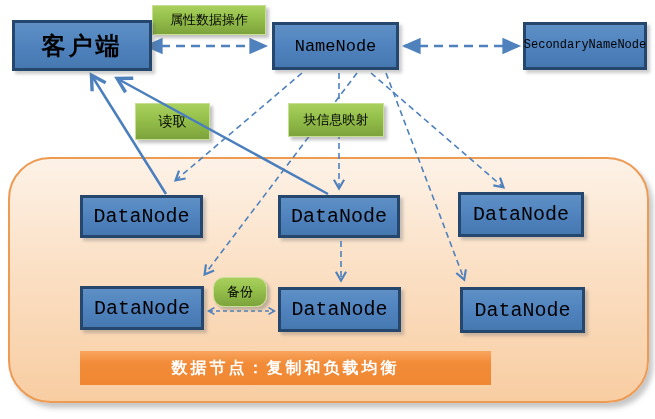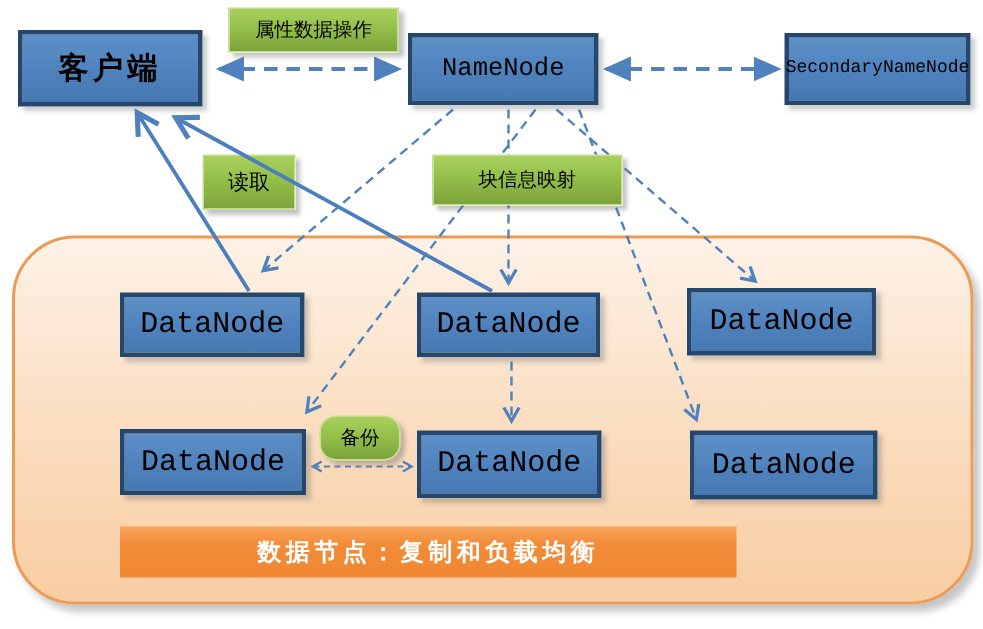--- a/index.html
+++ b/index.html
@@ -17,43 +17,43 @@
   
   .node{
     position:absolute;box-sizing:border-box;
     background:linear-gradient(180deg,#5e90c6 0%,#4f81bd 55%,#4678b0 100%);
     border:3px solid #25476d;
     display:flex;align-items:center;justify-content:center;
     color:#000;box-shadow:3px 3px 3px rgba(110,110,110,0.35);
     z-index:4;
   }
   .mono{font-family:"Liberation Mono","DejaVu Sans Mono",monospace;font-weight:normal;}
-  .client-box{left:12px;top:20px;width:123px;height:51px;font-size:20px;font-weight:bold;letter-spacing:3px;}
+  .client-box{left:12px;top:20px;width:140px;height:51px;font-size:24px;font-weight:bold;letter-spacing:3px;}
   .namenode-box{left:272px;top:22px;width:127px;height:48px;font-size:17px;}
   .secondary-box{left:523px;top:22px;width:124px;height:48px;font-size:12px;flex-direction:row;line-height:1.3;}
   .dn{font-size:20px;}
   .dn1{left:80px;top:195px;width:123px;height:43px;}
   .dn2{left:278px;top:195px;width:122px;height:43px;}
   .dn3{left:458px;top:192px;width:126px;height:45px;}
   .dn4{left:80px;top:286px;width:124px;height:44px;}
   .dn5{left:278px;top:287px;width:123px;height:45px;}
   .dn6{left:460px;top:287px;width:125px;height:46px;}
   
   .glabel{
     position:absolute;box-sizing:border-box;
     background:linear-gradient(180deg,#a9d05e 0%,#94bf4a 45%,#7da33c 100%);
     border:1px solid #c8de92;
     display:flex;align-items:center;justify-content:center;
     color:#000;font-size:13px;
     box-shadow:3px 3px 3px rgba(120,120,120,0.45);
     z-index:2;
   }
   .glabel-meta{left:152px;top:5px;width:114px;height:30px;}
-  .glabel-read{left:135px;top:103px;width:62px;height:37px;font-size:14px;}
-  .glabel-block{left:288px;top:103px;width:127px;height:34px;}
+  .glabel-read{left:135px;top:103px;width:75px;height:37px;font-size:14px;}
+  .glabel-block{left:288px;top:103px;width:96px;height:34px;}
   .glabel-backup{left:213px;top:277px;width:54px;height:30px;border-radius:11px;}
   
   .banner{
     position:absolute;left:80px;top:351px;width:411px;height:34px;
     background:linear-gradient(180deg,#f9a55f 0%,#f28c38 35%,#f08632 100%);
     display:flex;align-items:center;justify-content:center;
     color:#ffffff;font-size:16px;font-weight:bold;letter-spacing:3px;
     z-index:4;
   }
   

